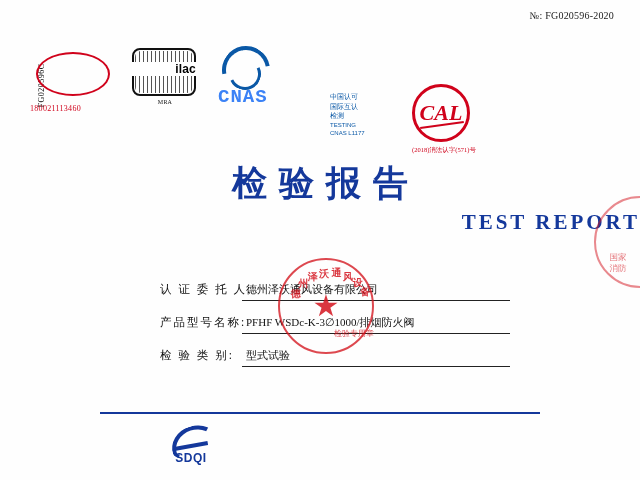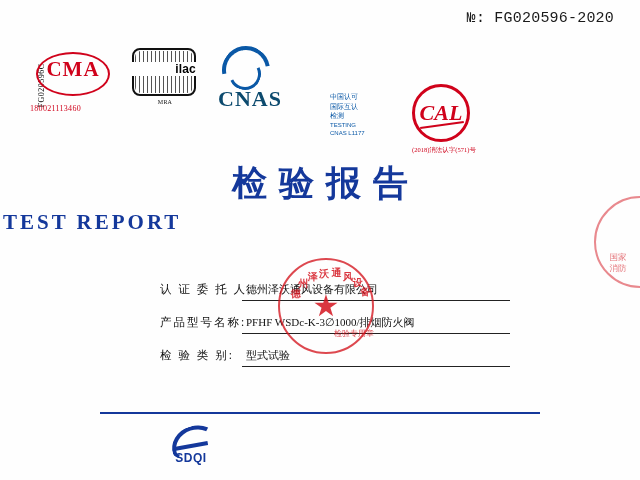--- a/index.html
+++ b/index.html
@@ -21,25 +21,25 @@
     height: 480px;
     background: #fefefe;
     overflow: hidden;
   }
 
   
   .report-no {
     position: absolute;
     right: 26px;
     top: 10px;
-    font-size: 15px;
+    font-size: 10px;
     color: #1a1a1a;
     letter-spacing: 0.2px;
     white-space: nowrap;
-    font-family: Liberation Mono, monospace;
+    font-family: Liberation Serif, serif;
   }
 
   
   .cert-row {
     position: absolute;
     left: 20px;
     top: 40px;
     width: 440px;
     height: 90px;
   }
@@ -178,25 +178,25 @@
     border-radius: 50%;
     border-left-color: transparent;
     border-top-color: transparent;
     transform: rotate(20deg);
   }
   .cnas .letters {
     position: absolute;
     left: 2px;
     top: 40px;
     width: 104px;
-    font-size: 22px;
-    font-weight: bold;
-    color: #0c4a6e;
+    font-size: 19px;
+    font-weight: bold;
+    color: #3b82f6;
     letter-spacing: 1px;
-    font-family: Liberation Serif, serif;
+    font-family: Liberation Mono, monospace;
   }
 
   
   .cnas-text {
     position: absolute;
     left: 310px;
     top: 52px;
     width: 64px;
     font-size: 6.5px;
     line-height: 9px;
@@ -278,21 +278,21 @@
     letter-spacing: 12px;
     color: #14389b;
     text-indent: 12px;
     font-family: "Liberation Serif", serif;
   }
   .title-en {
     position: absolute;
     left: 0;
     top: 210px;
     width: 640px;
-    text-align: left;
+    text-align: right;
     font-size: 21px;
     font-weight: bold;
     letter-spacing: 3px;
     color: #14389b;
     text-indent: 3px;
     font-family: "Liberation Serif", serif;
   }
 
   
   .fields {
@@ -494,21 +494,20 @@
 
 <div class="page">
 
   <div class="report-no">№: FG020596-2020</div>
 
   <div class="cert-row">
 
     <div class="cma">
       <div class="vtext">FG020596C</div>
       <div class="ellipse"></div>
-      <div class="cma-letters">CMA</div>
       <div class="num">180021113460</div>
     </div>
 
     <div class="ilac">
       <div class="ring"></div>
       <div class="hatch"></div>
       <div class="word">ilac</div>
       <div class="sub">MRA</div>
     </div>
 

